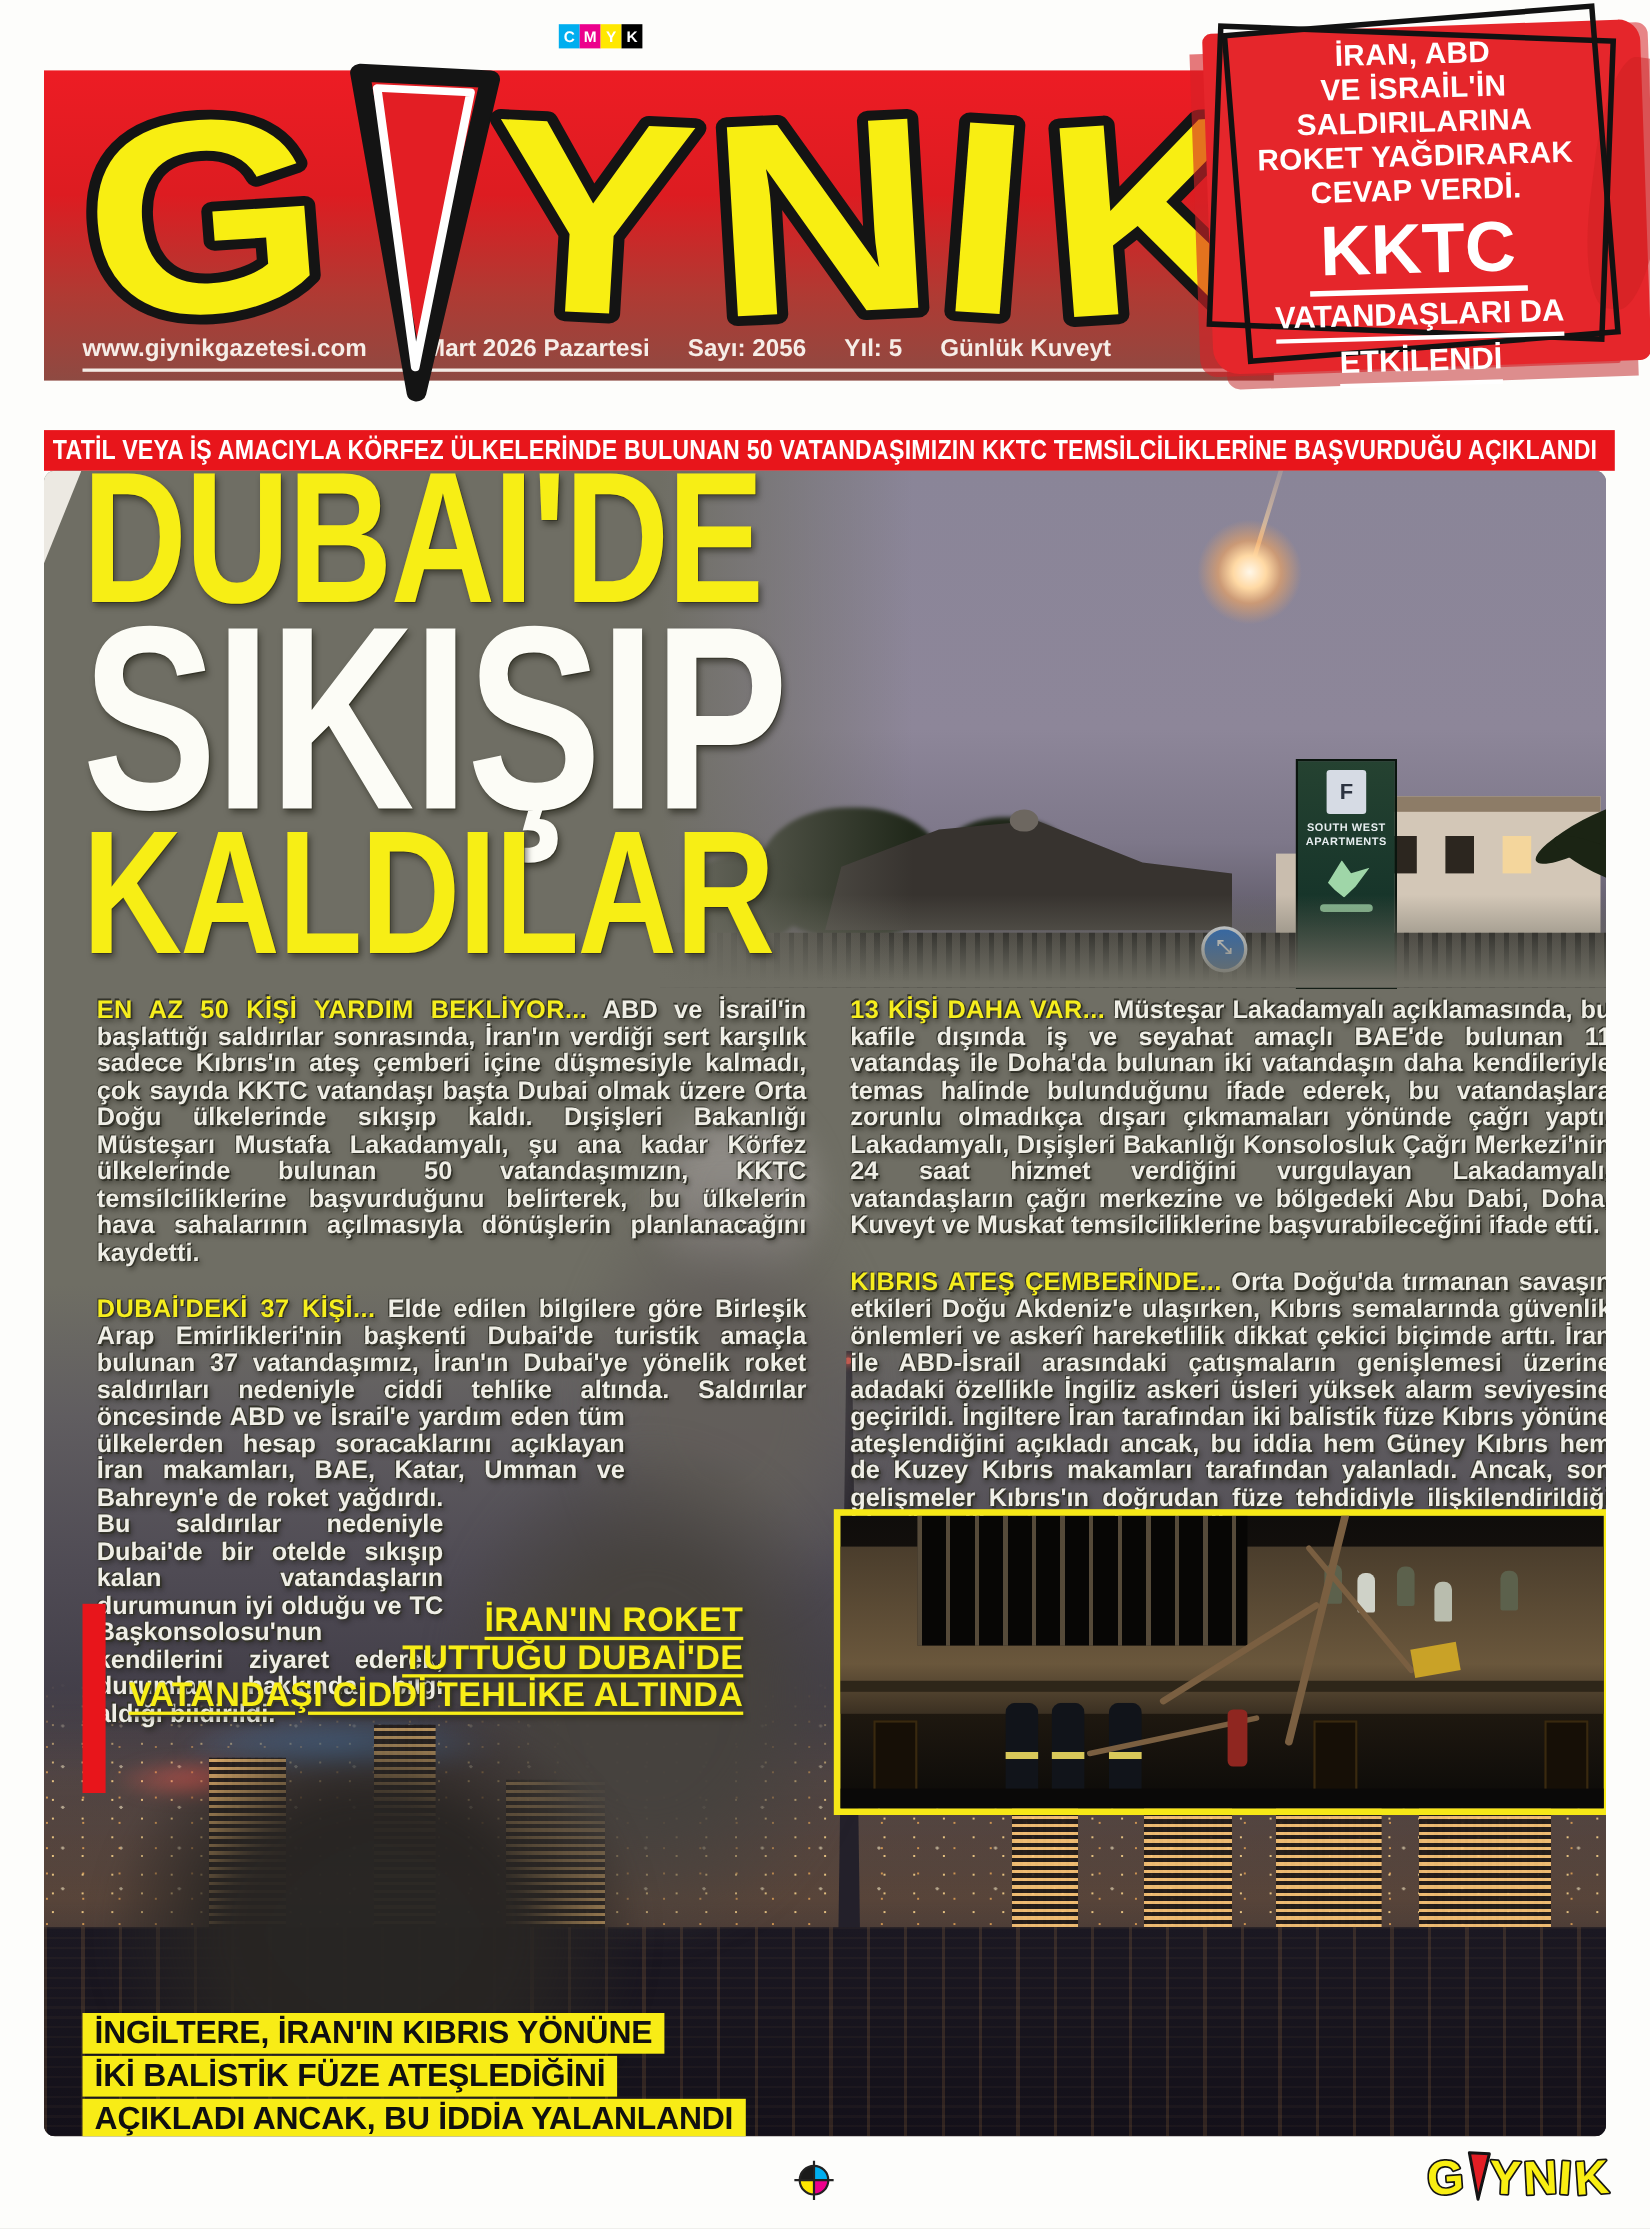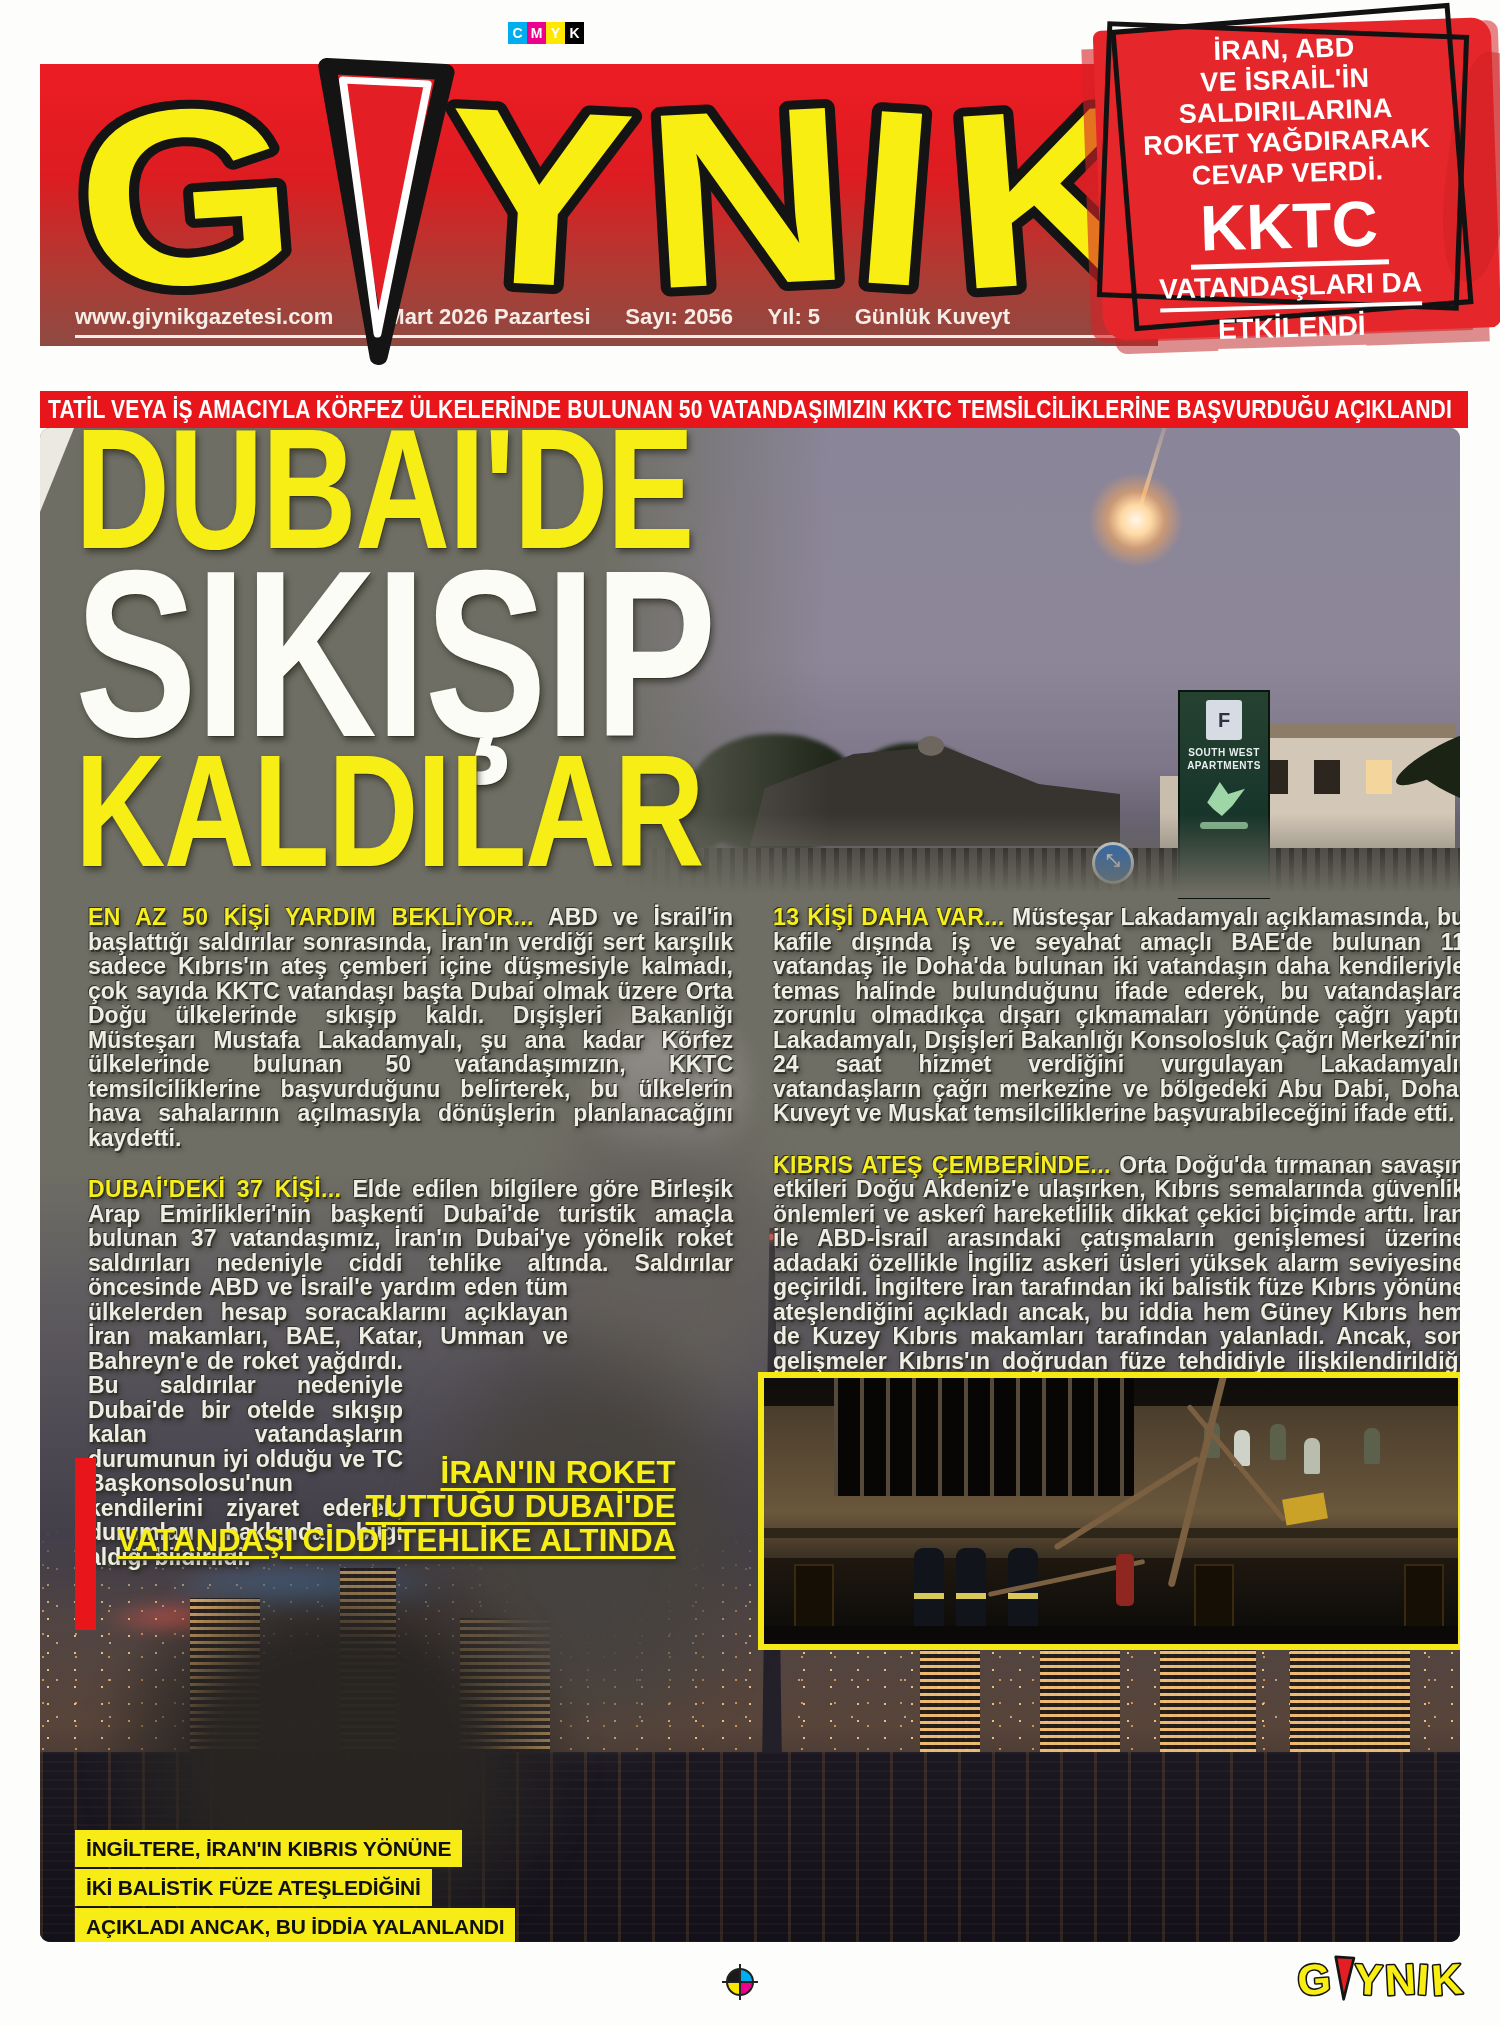--- a/index.html
+++ b/index.html
@@ -175,21 +175,21 @@
   .in-ff{position:absolute;bottom:16px;width:30px;height:80px;background:#11141a;border-radius:9px 9px 0 0;
      background-image:linear-gradient(transparent 56%,#d8c85a 56%,#d8c85a 64%,transparent 64%);}
   .in-branch{position:absolute;background:#7a5f41;border-radius:4px;}
   .in-red{position:absolute;left:352px;bottom:38px;width:18px;height:52px;background:#8f2620;border-radius:5px;}
   .in-ground{position:absolute;left:0;right:0;bottom:0;height:18px;background:#0a0908;}
   .in-lamp{position:absolute;bottom:14px;width:36px;height:62px;background:#160f06;border:2px solid #39290f;}
   .in-sign{position:absolute;left:520px;top:118px;width:42px;height:26px;background:#c9a227;transform:rotate(-10deg);}
 
   
   .caption{position:absolute;left:35px;top:1402px;z-index:6;}
-  .cap-line{display:table;background:#f8ec16;color:#101010;font-size:21px;line-height:29px;
+  .cap-line{display:table;background:#f8ec16;color:#101010;font-size:29px;line-height:29px;
      font-weight:bold;padding:4px 11px;margin-bottom:2px;letter-spacing:-.2px;}
 
   
   .regmark{position:absolute;left:722px;top:1964px;}
   .footer-logo{position:absolute;right:36px;top:1958px;overflow:visible;}
   .footer-logo text{font-family:"Liberation Sans",sans-serif;font-weight:bold;
      fill:#f8ee12;stroke:#141414;stroke-width:18px;paint-order:stroke;stroke-linejoin:round;}
 </style>
 </head>
 <body>

